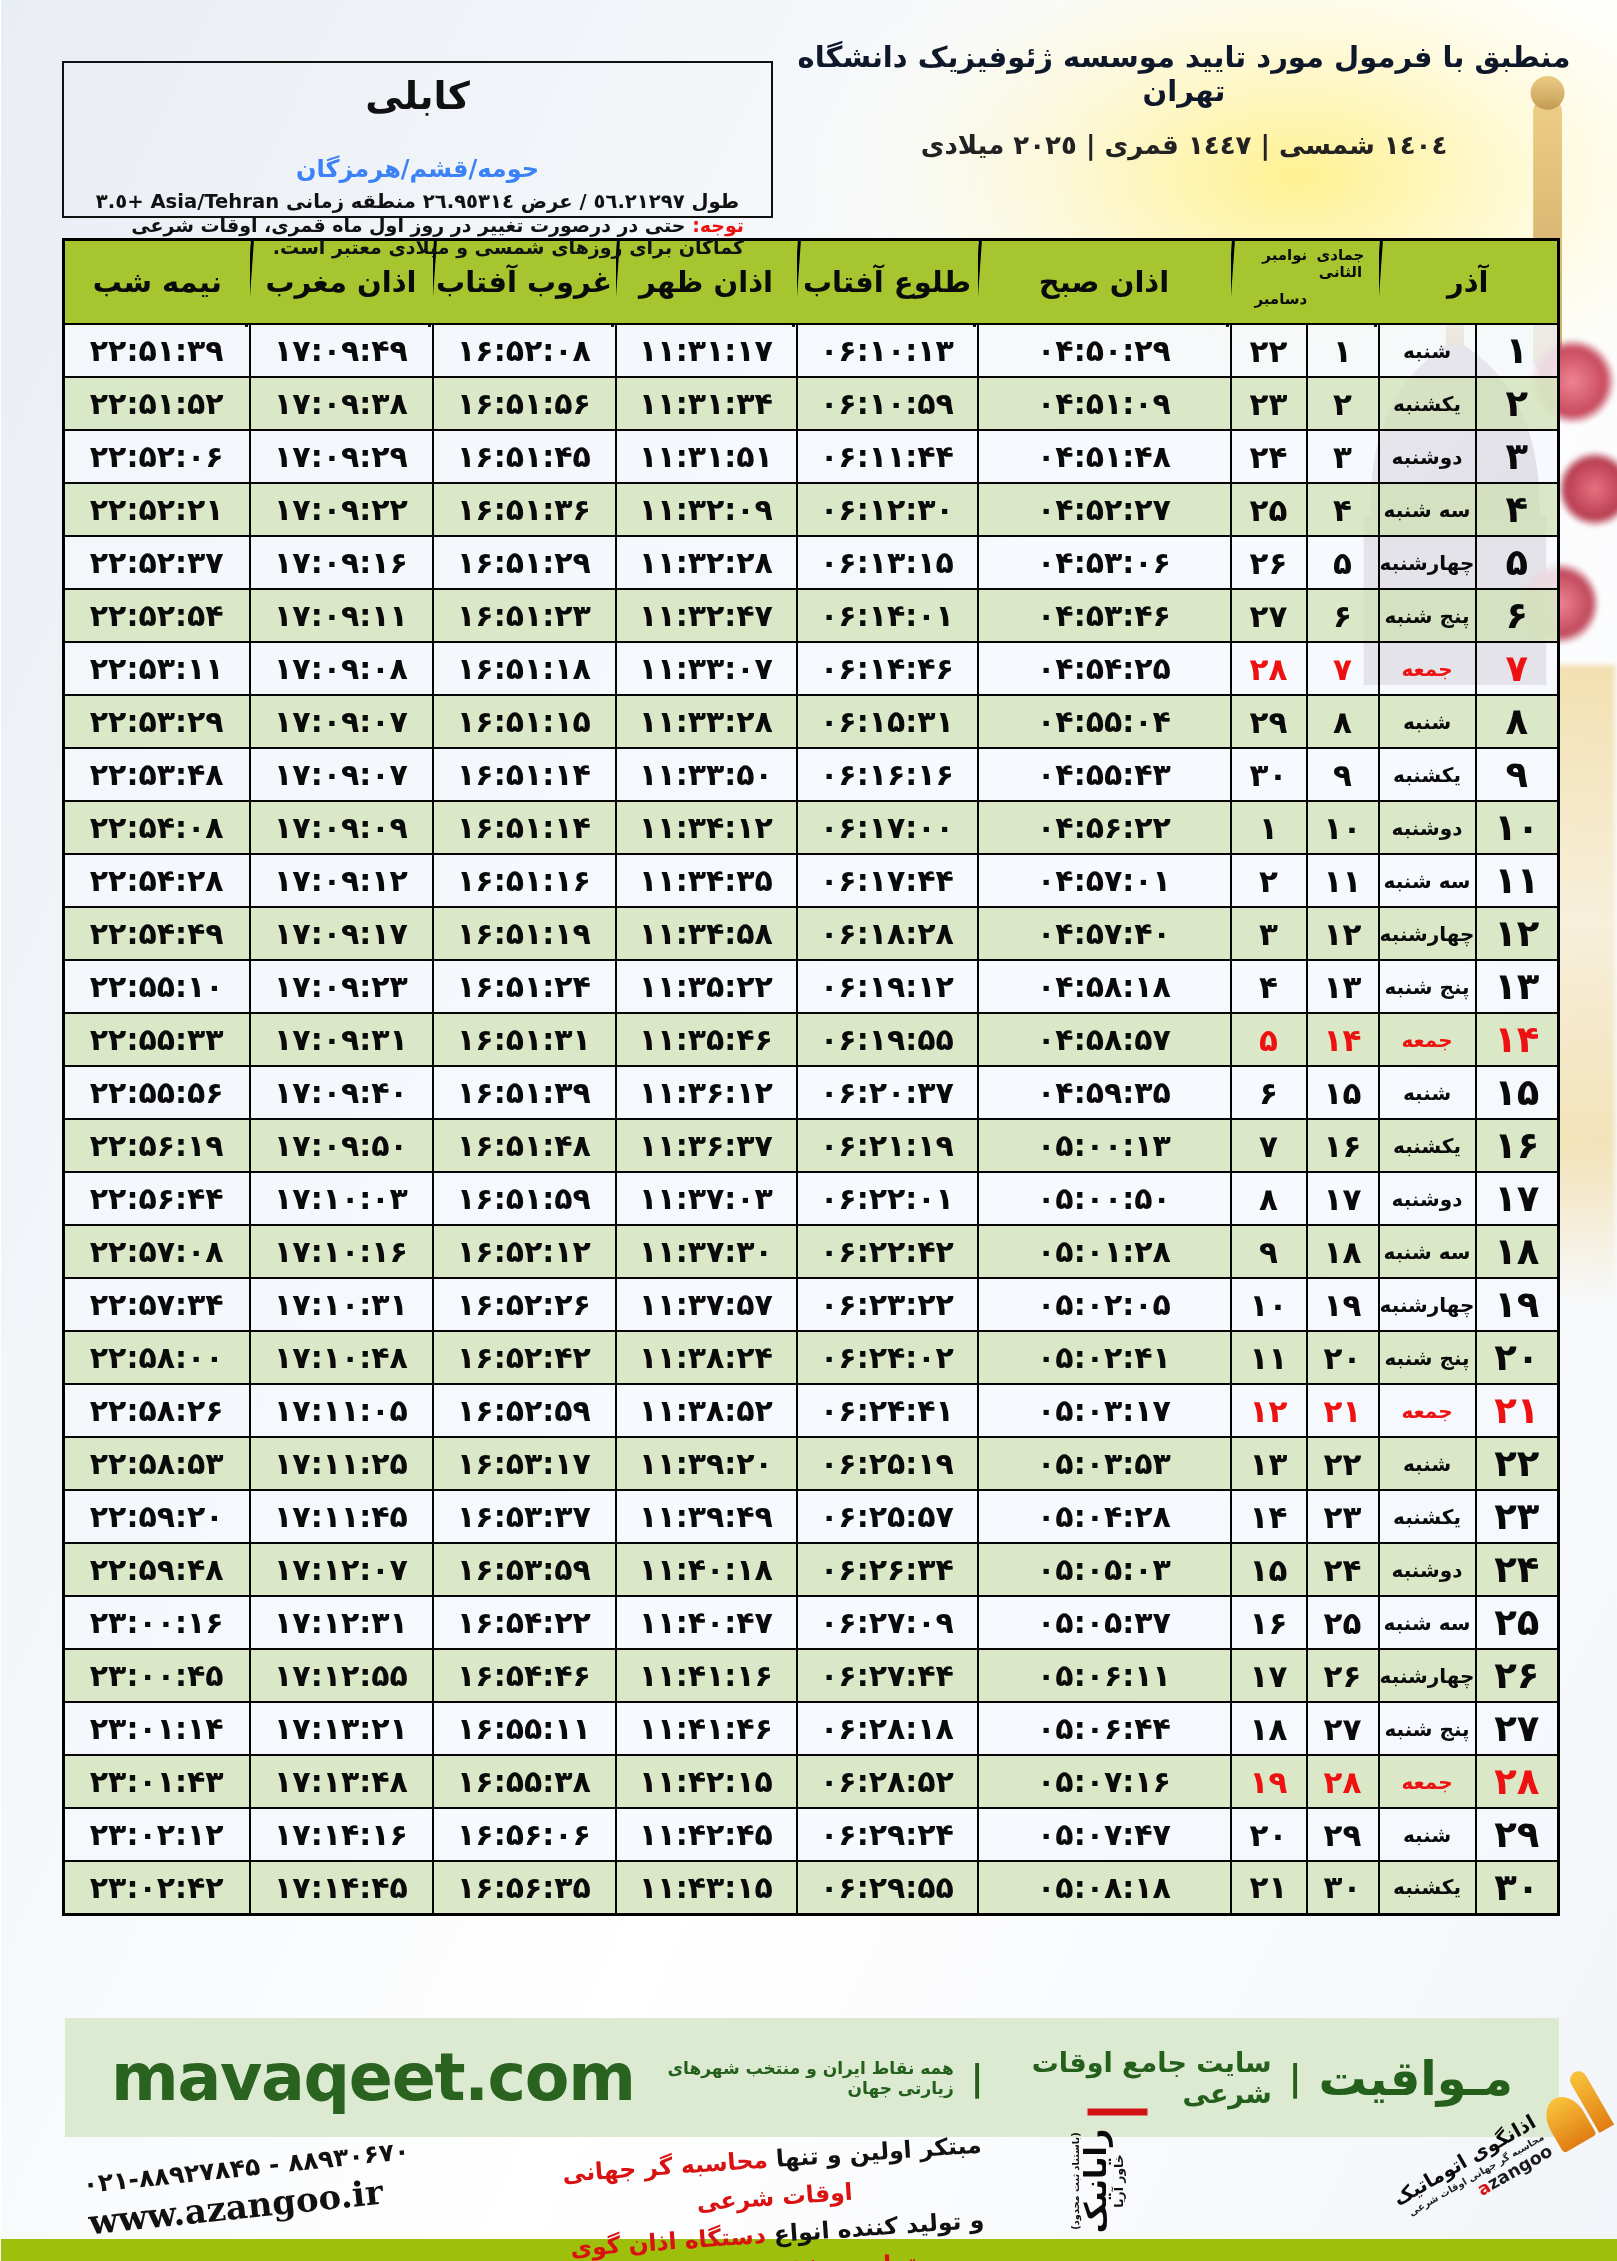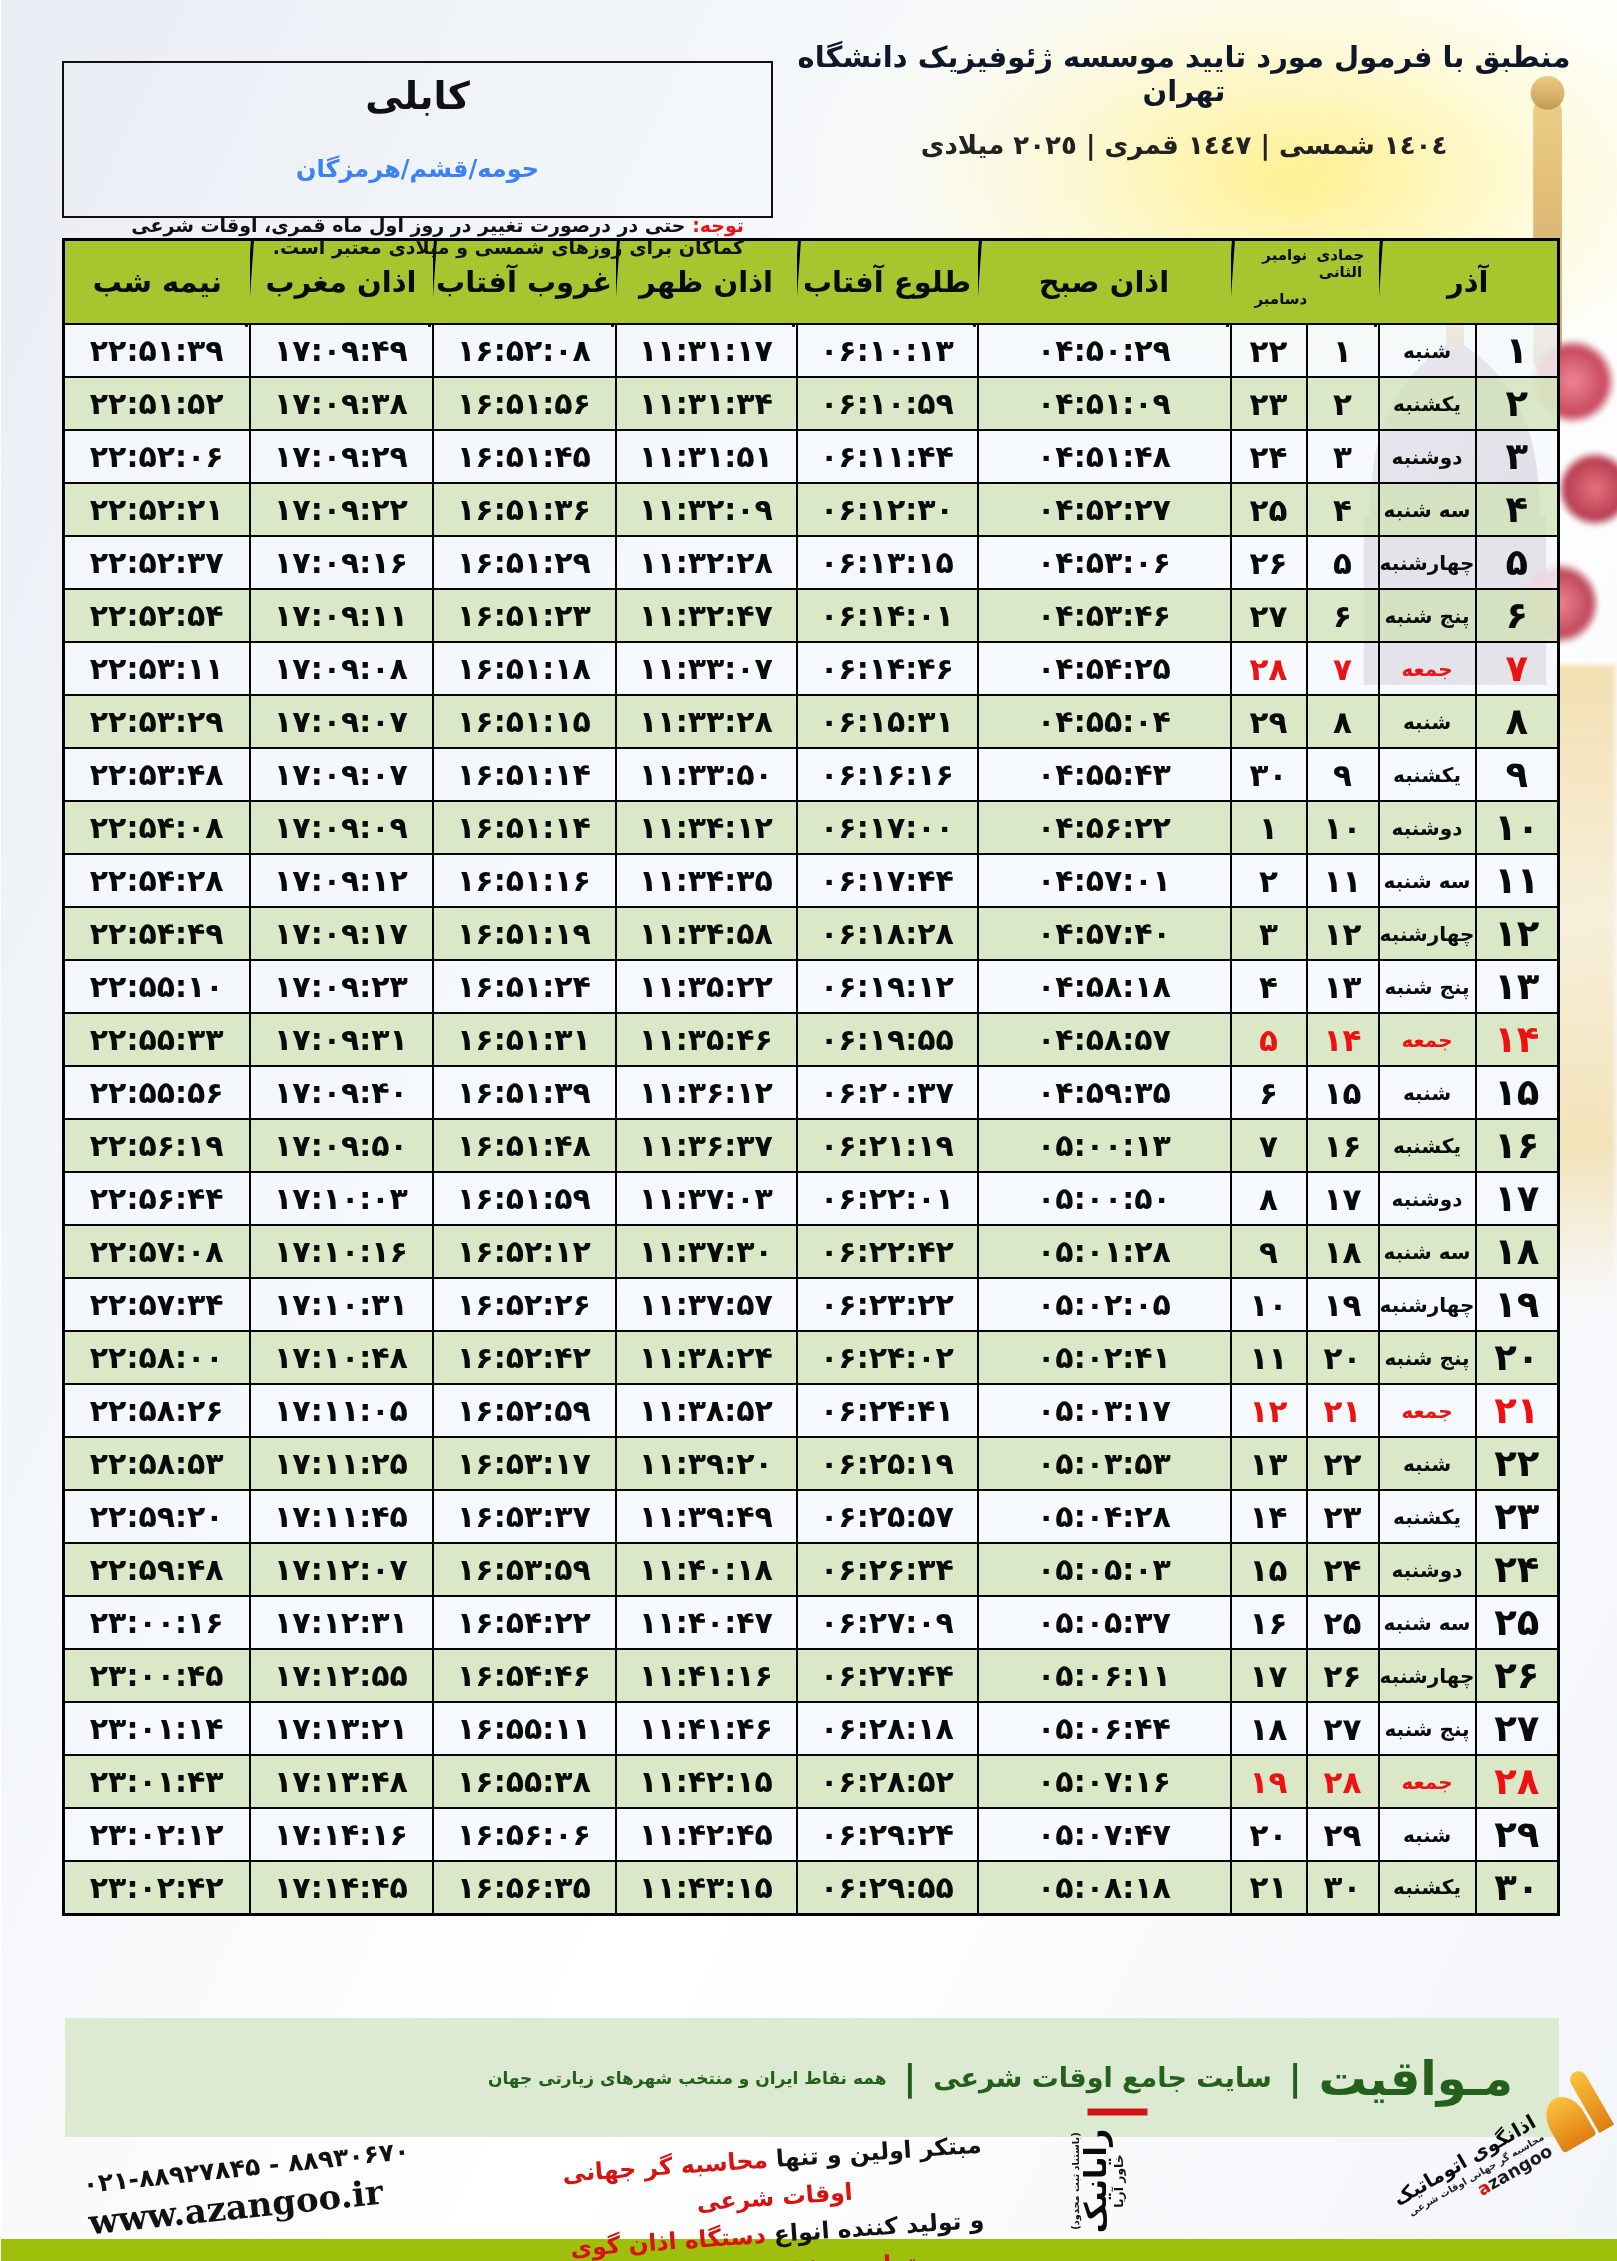--- a/index.html
+++ b/index.html
@@ -114,20 +114,21 @@
   <circle cx="210" cy="360" r="16" fill="url(#goldG)"></circle>
 </svg>
 <div class="flower f1"></div>
 <div class="flower f2"></div>
 <div class="flower f3"></div>
 <div class="gold-streak"></div>
 
 <div class="city-box">
   <div class="city-name">کابلی</div>
   <div class="city-region">حومه/قشم/هرمزگان</div>
+  <div class="city-coords">طول ٥٦.٢١٢٩٧ / عرض ٢٦.٩٥٣١٤ منطقه زمانی ‎Asia/Tehran +٣.٥</div>
 </div>
 
 <div class="title-wrap">
   <div class="sub-title">منطبق با فرمول مورد تایید موسسه ژئوفیزیک دانشگاه تهران</div>
   <div class="date-line">١٤٠٤ شمسی | ١٤٤٧ قمری | ٢٠٢٥ میلادی</div>
 </div>
 
 <div class="note-line">
   <span class="note-label">توجه:</span><span> حتی در درصورت تغییر در روز اول ماه قمری، اوقات شرعی کماکان برای روزهای شمسی و میلادی معتبر است.</span>
 </div>
@@ -530,20 +531,21 @@
 </table>
 
 <div class="footer-band">
   <div class="mavaqeet-fa">
     <span class="mv-name">مـواقیت</span>
     <span class="mv-sep">|</span>
     <span class="mv-desc">سایت جامع اوقات شرعی</span>
     <span class="mv-sep">|</span>
     <span class="mv-sub">همه نقاط ایران و منتخب شهرهای زیارتی جهان</span>
   </div>
+  <div class="mavaqeet-url">mavaqeet.com</div>
 </div>
 
 <div class="phones">۰۲۱-۸۸۹۲۷۸۴۵ - ۸۸۹۳۰۶۷۰</div>
 <div class="site-url">www.azangoo.ir</div>
 
 <div class="promo">
   <div>
     <span>مبتکر اولین و تنها </span><span class="red-part">محاسبه گر جهانی اوقات شرعی</span>
   </div>
   <div>

